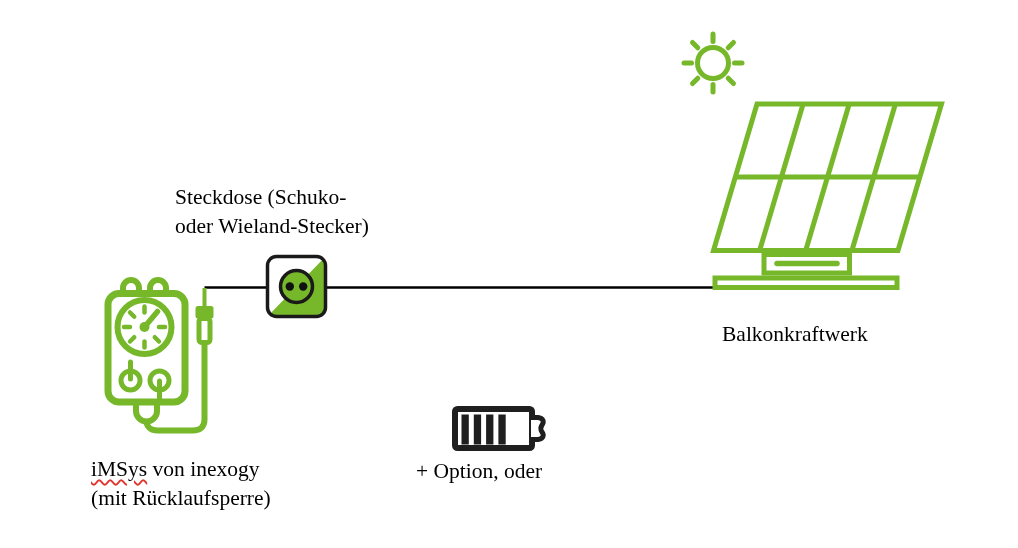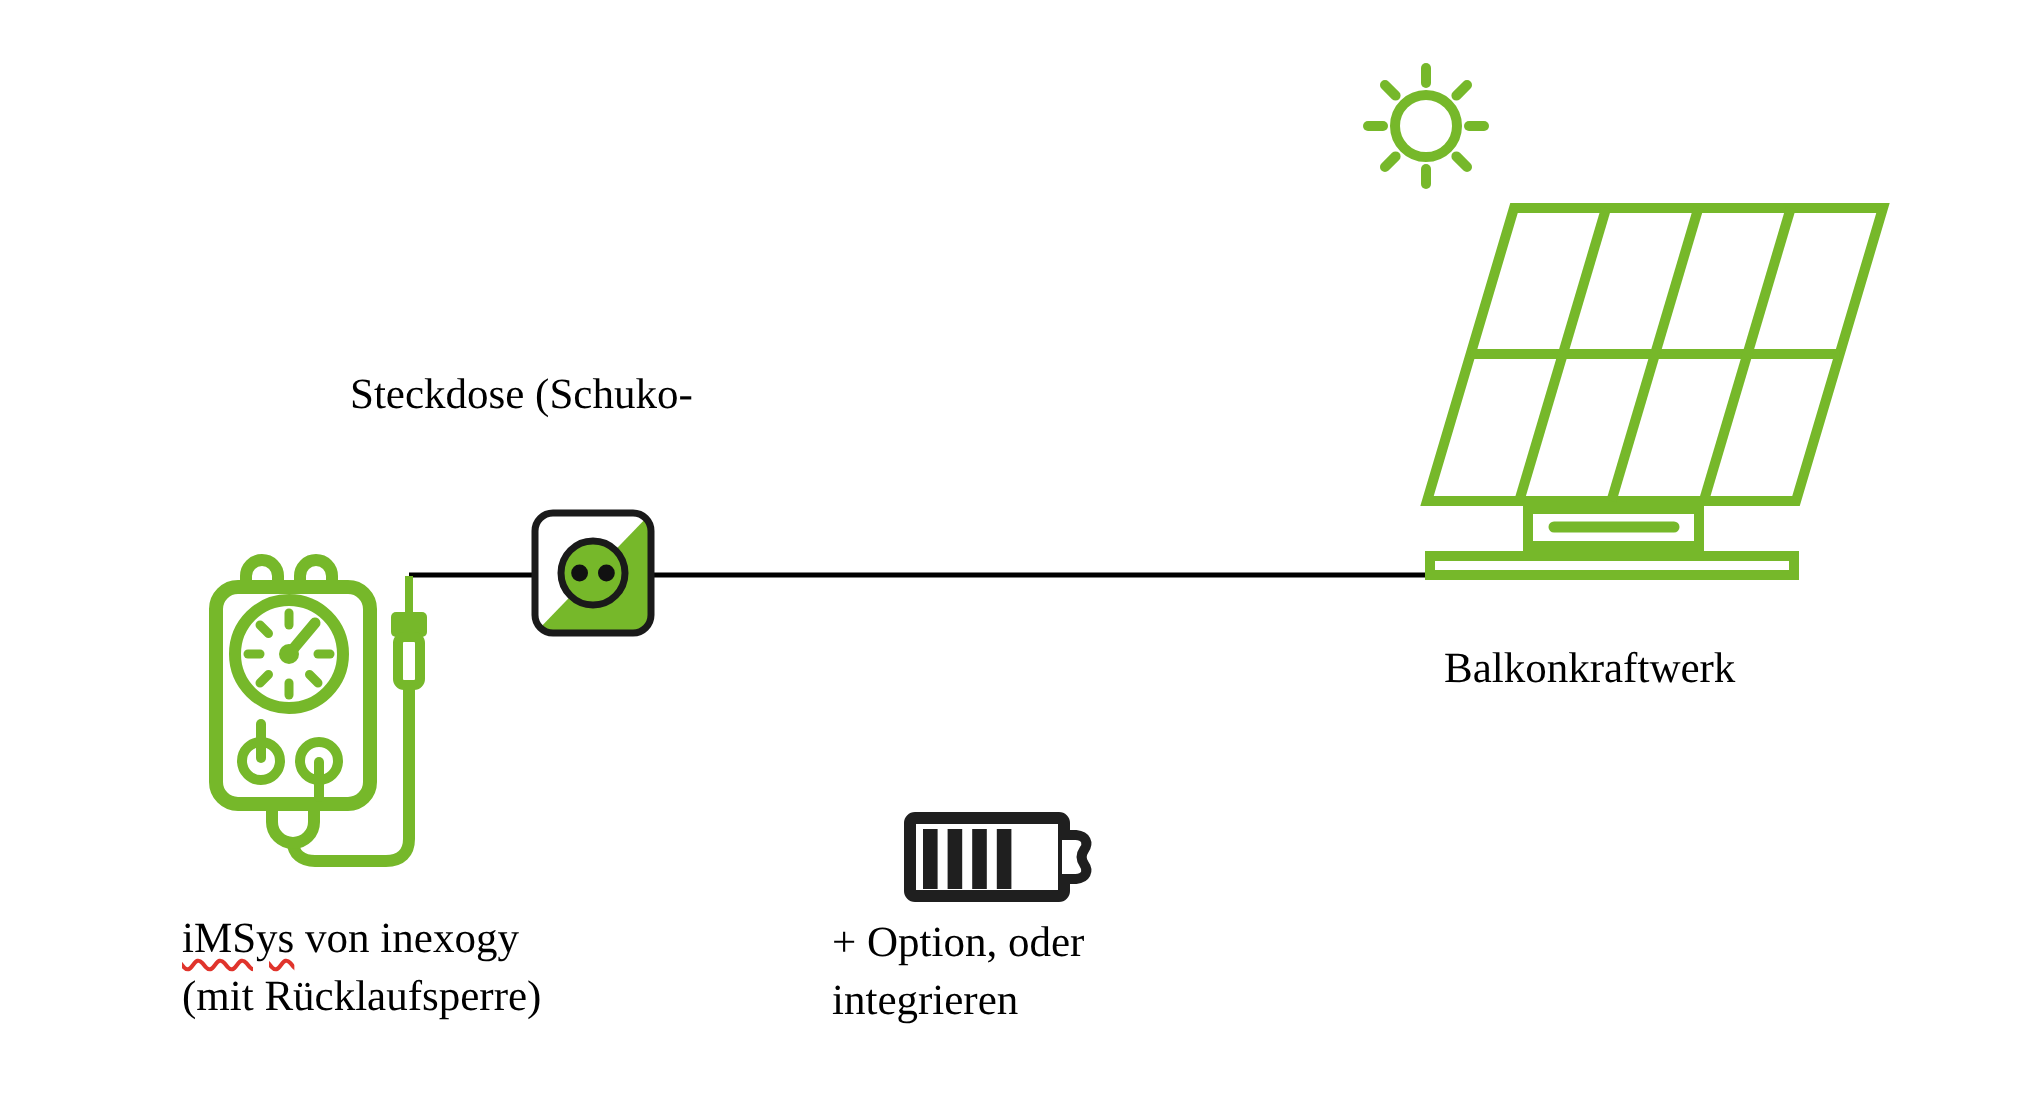--- a/index.html
+++ b/index.html
@@ -94,29 +94,29 @@
         <rect x="461.5" y="414.5" width="7.3" height="30"></rect>
         <rect x="473.8" y="414.5" width="7.3" height="30"></rect>
         <rect x="486.1" y="414.5" width="7.3" height="30"></rect>
         <rect x="498.4" y="414.5" width="7.3" height="30"></rect>
       </g>
     </g>
   </svg>
 
   <div class="label" style="left:175px;top:183px;">
     <div>Steckdose (Schuko-</div>
+    <div>oder Wieland-Stecker)</div>
   </div>
 
   <div class="label" style="left:91px;top:455px;">
     <div><span class="wavy">iMSys</span><span> von inexogy</span></div>
     <div>(mit Rücklaufsperre)</div>
   </div>
 
   <div class="label" style="left:722px;top:320px;">
     <div>Balkonkraftwerk</div>
   </div>
 
   <div class="label" style="left:416px;top:457px;">
     <div>+ Option, oder</div>
-    <div>integrieren</div>
   </div>
 
 </div>
 
 </body></html>

